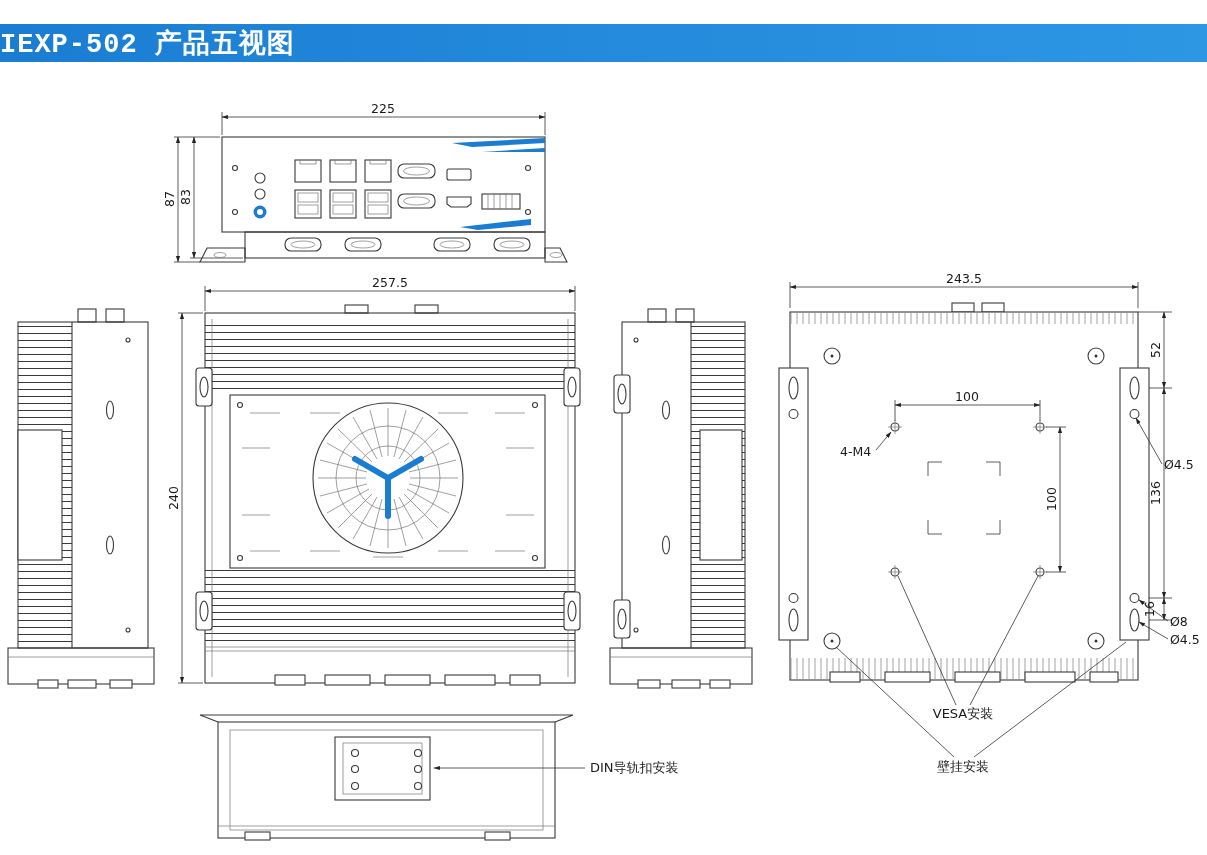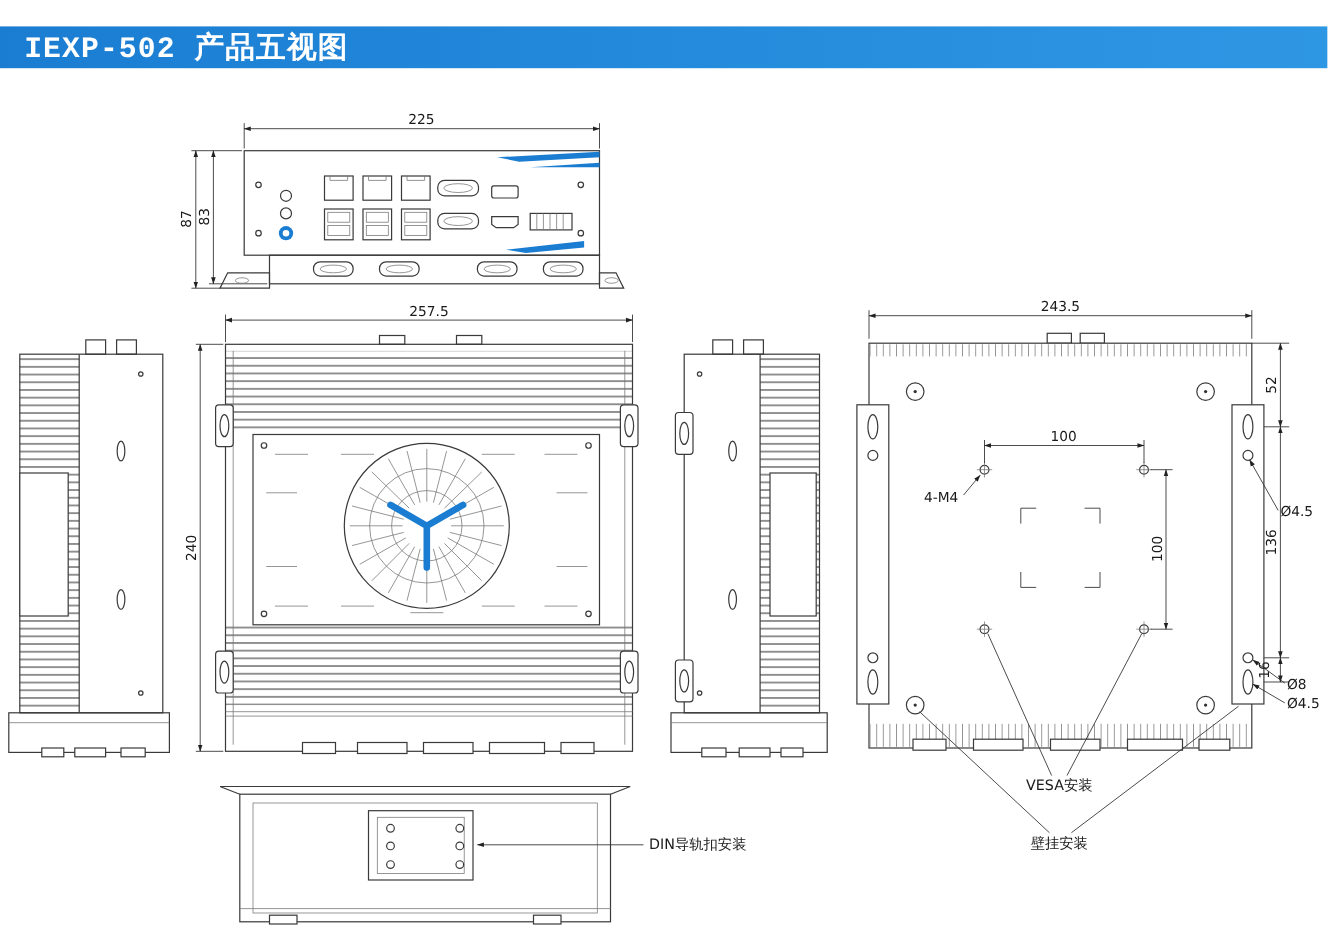--- a/index.html
+++ b/index.html
@@ -5,21 +5,21 @@
   :root{
     --banner:#1a7dd2; --banner2:#2e97e4; --accent:#1a7dd2; --line:#3a3a3a;
   }
   *{margin:0;padding:0;box-sizing:border-box;}
   html,body{background:#fff;}
   body{width:1207px;height:855px;font-family:"Liberation Sans","DejaVu Sans",sans-serif;}
   .page{position:relative;width:1207px;height:855px;background:#fff;overflow:hidden;}
   .banner{position:absolute;left:0;top:24px;width:1207px;height:38px;
           background:linear-gradient(90deg,var(--banner),var(--banner2));
           display:flex;align-items:center;}
-  .banner h1{color:#fff;font-size:27px;font-weight:bold;padding-left:22px;letter-spacing:1px;
+  .banner h1{color:#fff;font-size:27px;font-weight:bold;letter-spacing:1px;
              font-family:"Liberation Mono","DejaVu Sans Mono",monospace;}
   svg.view{position:absolute;overflow:visible;}
   svg text{font-family:"DejaVu Sans","Liberation Sans",sans-serif;font-size:13px;fill:#1a1a1a;}
   text.dimtxt{font-size:12.5px;}
   text.cn{font-size:13px;}
   .ln{stroke:var(--line);fill:none;stroke-width:1.1;}
   .lnw{stroke:var(--line);fill:#fff;stroke-width:1.1;}
   .thin{stroke:#777;fill:none;stroke-width:0.7;}
   .dim{stroke:#333;fill:none;stroke-width:0.8;}
   .acc{fill:var(--accent);}

